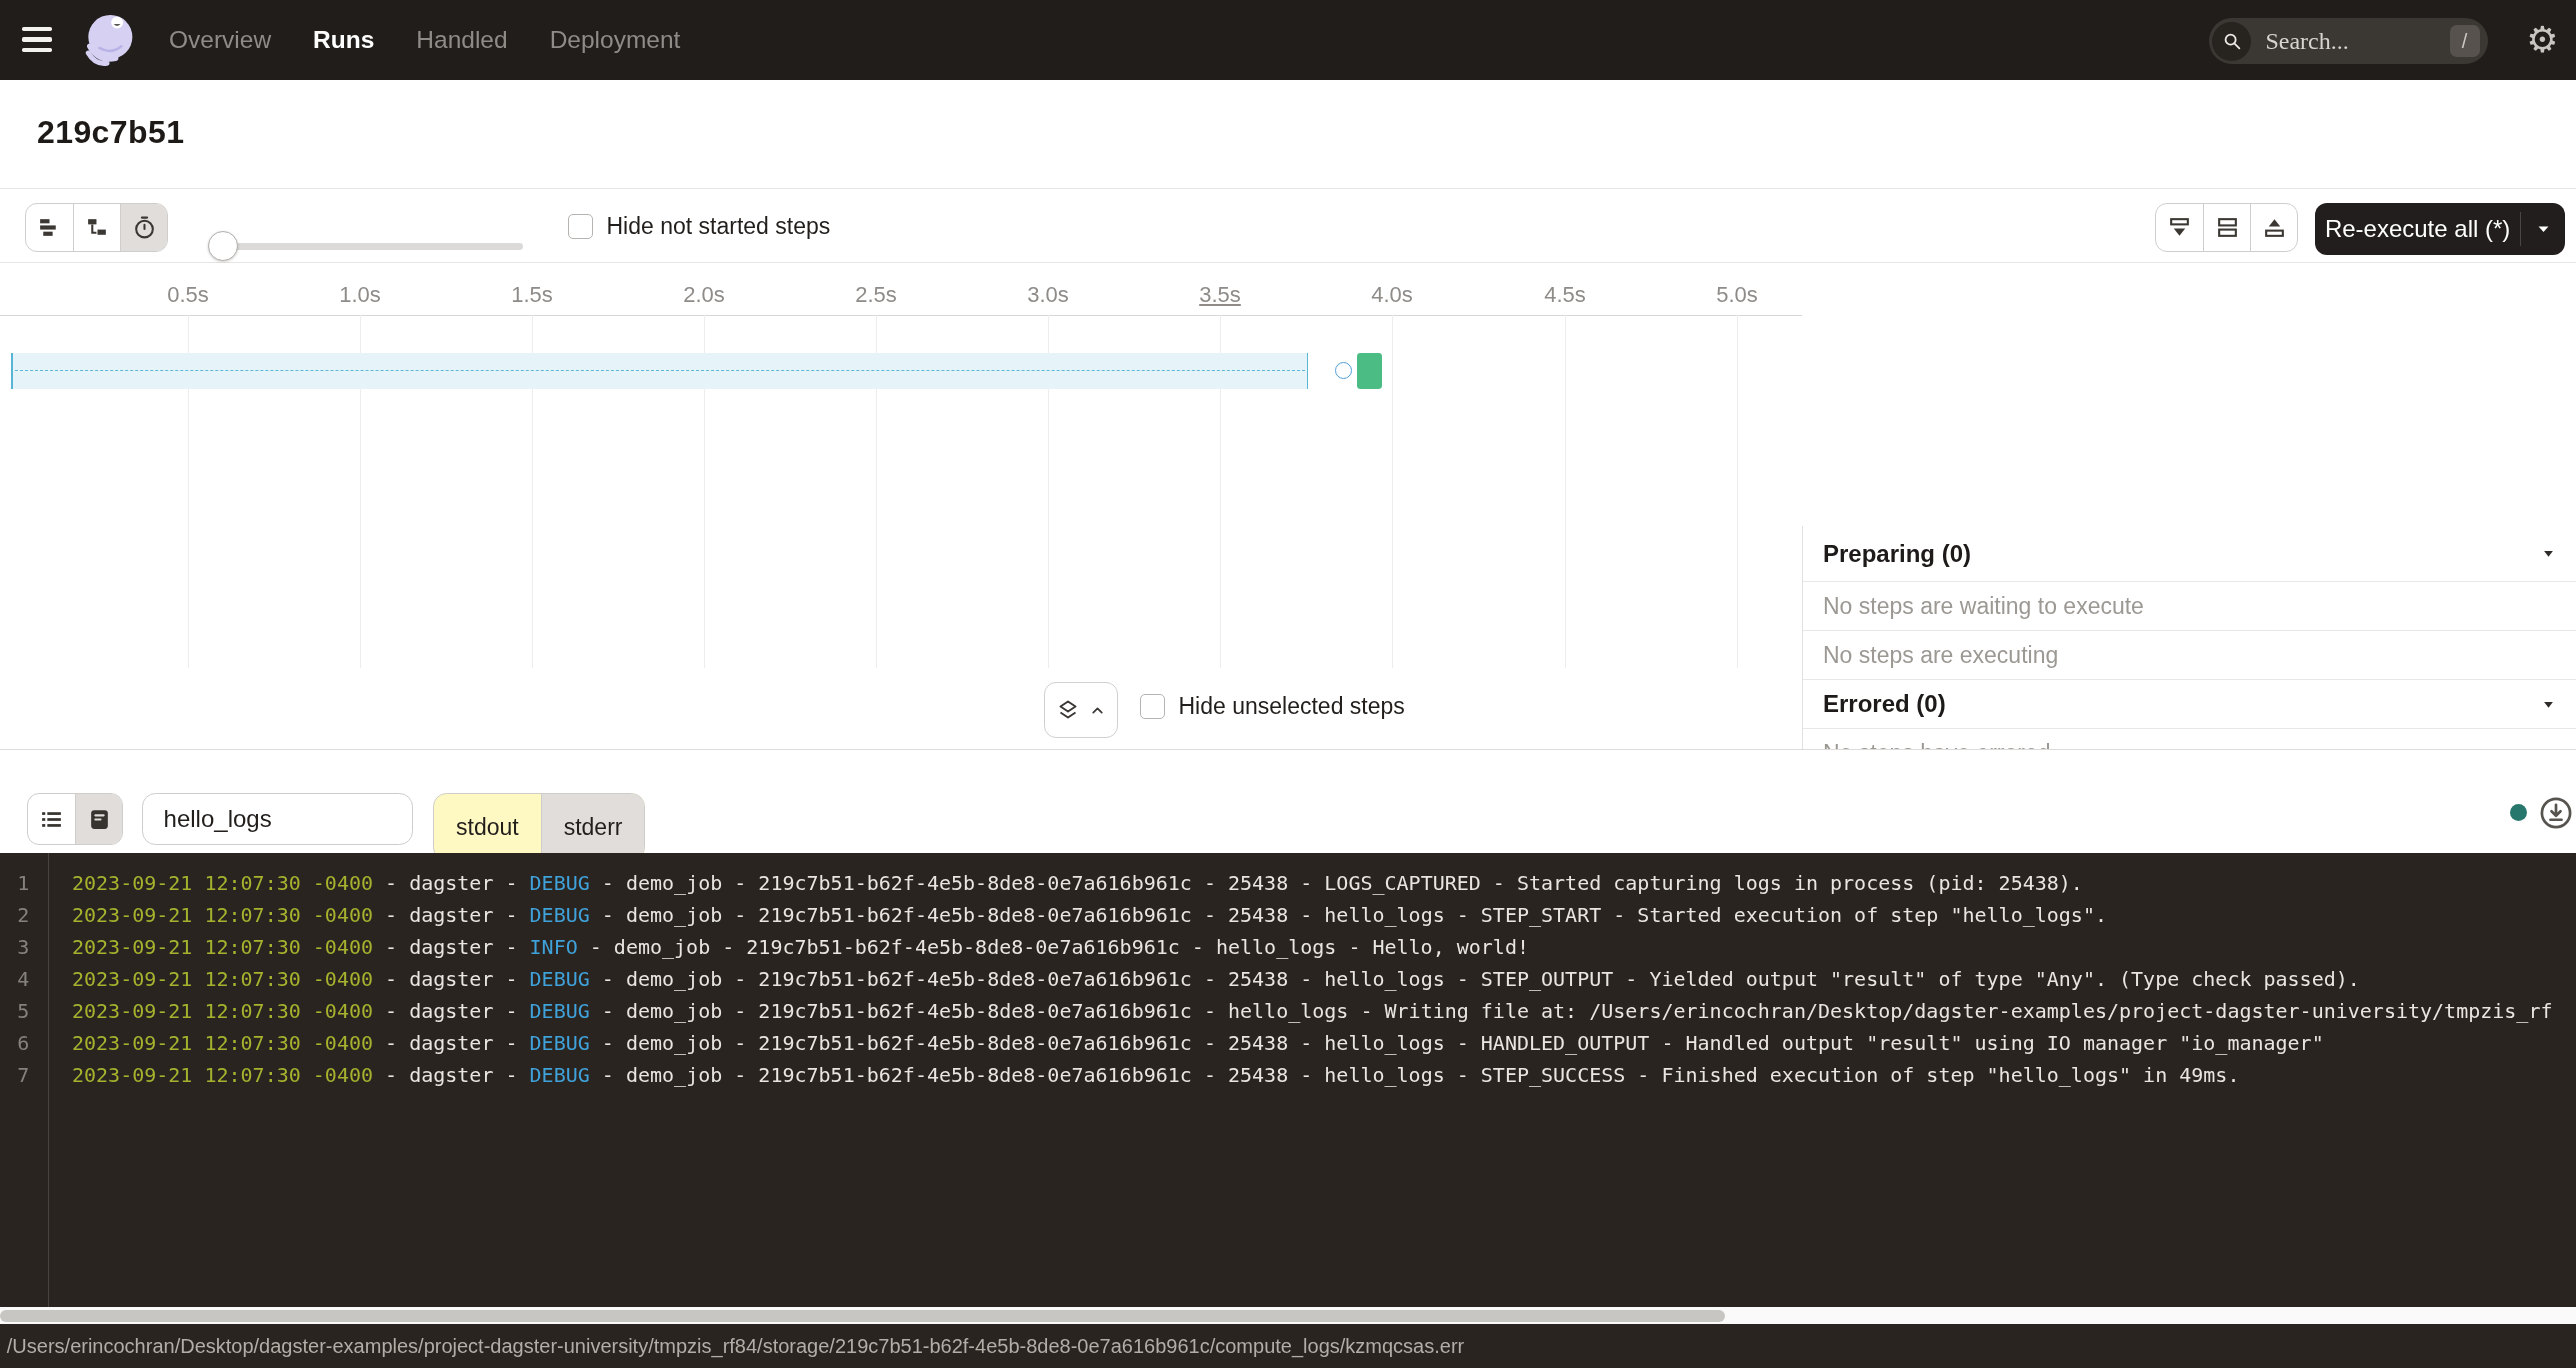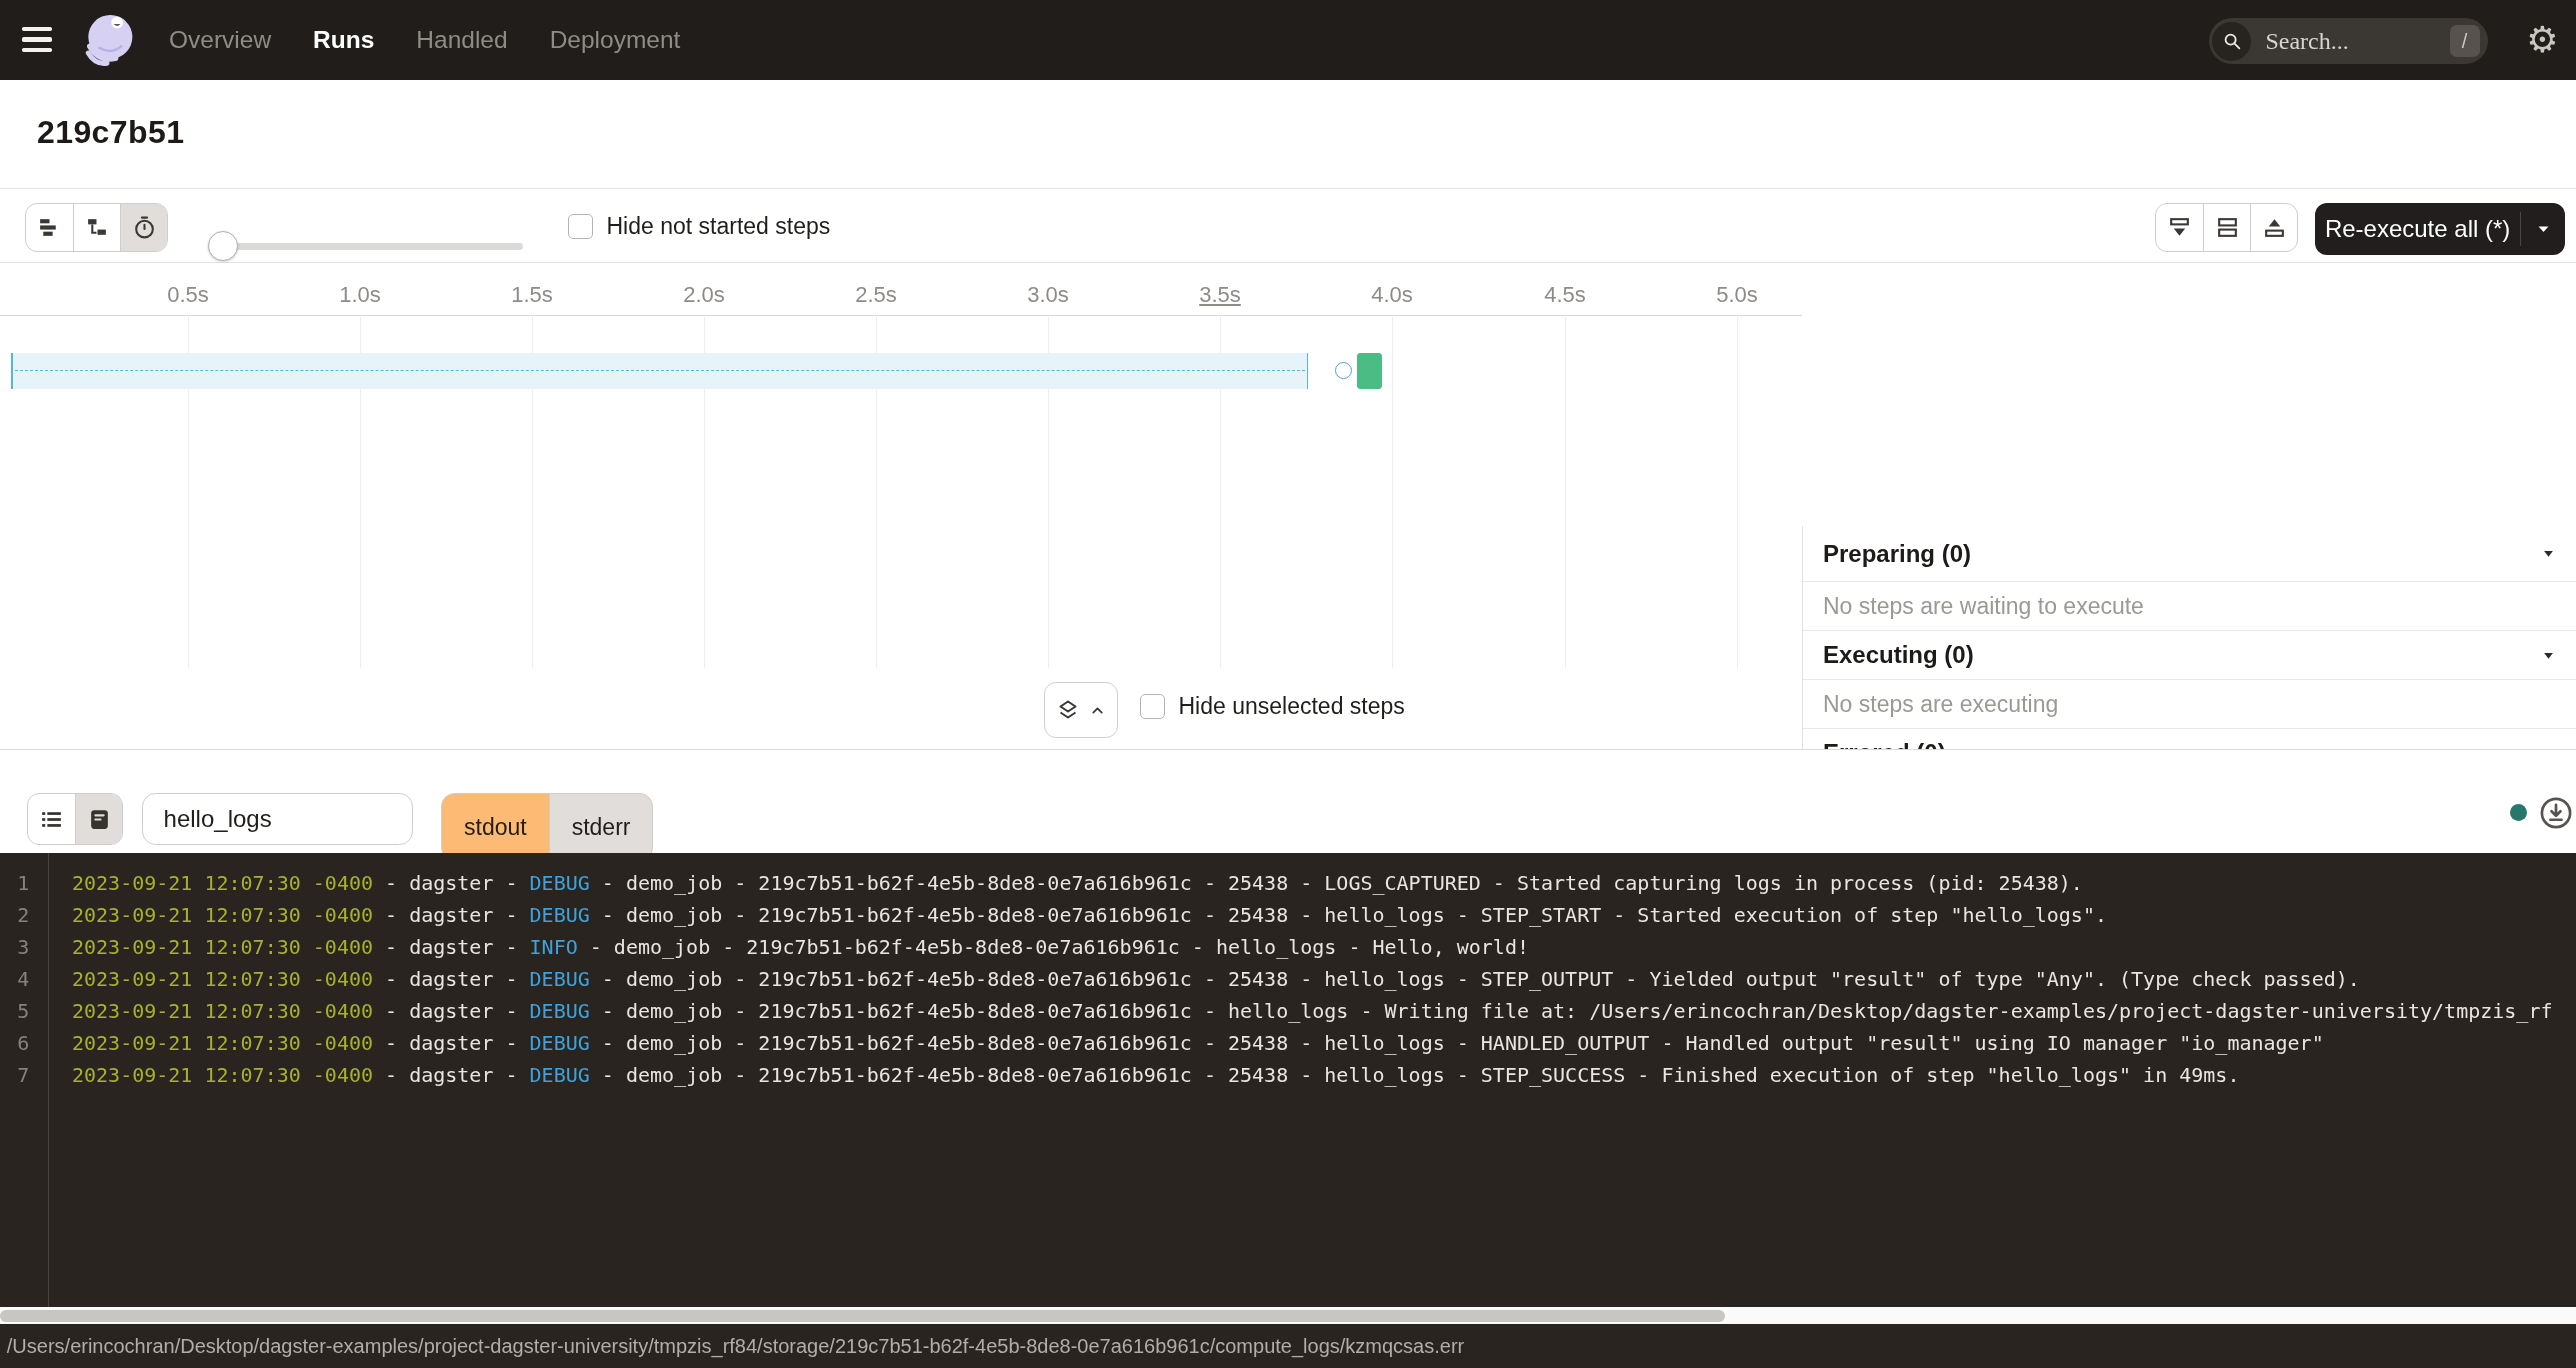--- a/index.html
+++ b/index.html
@@ -82,21 +82,21 @@
   .prow.step .sdur{margin-left:auto;color:#918d89;}
 
   
   .logbar{position:absolute;left:0;top:749px;width:2576px;height:104px;background:#fff;border-top:0.8px solid #dddbd9;}
   .logseg{position:absolute;left:27px;top:43px;height:52px;border:1.7px solid #cfcdcb;border-radius:12px;display:flex;overflow:hidden;background:#fff;}
   .logseg .seg{width:47px;display:flex;align-items:center;justify-content:center;color:#37332f;cursor:pointer;border-left:0.8px solid #cfcdcb;}
   .logseg .seg:first-child{border-left:none;}
   .logseg .seg.sel{background:#e0ddda;}
   .filterbox{position:absolute;left:142px;top:43px;width:271px;height:52px;border:1.7px solid #cfcdcb;border-radius:13.5px;background:#fff;display:flex;align-items:center;padding:0 18.6px;}
   .filterbox input{width:100%;border:none;outline:none;font-size:24px;color:#211e1c;font-family:"Liberation Sans",sans-serif;background:transparent;}
-  .iotabs{position:absolute;left:433px;top:43px;height:68px;border:1.7px solid #cfcdcb;border-radius:13.5px;display:flex;overflow:hidden;background:#fdba74;margin-left:8px;}
+  .iotabs{position:absolute;left:433px;top:43px;height:68px;border:1.7px solid #cfcdcb;border-radius:13.5px;display:flex;overflow:hidden;background:#fef9c3;}
   .iotabs .tab{padding:0 22px;display:flex;align-items:center;font-size:23px;color:#211e1c;cursor:pointer;border-left:0.8px solid #cfcdcb;}
   .iotabs .tab:first-child{border-left:none;}
   .iotabs .tab.sel{background:#e0ddda;}
   .livedot{position:absolute;left:2510px;top:54px;width:17px;height:17px;border-radius:50%;background:#27776d;}
   .dlbtn{position:absolute;left:2538px;top:45px;width:36px;height:36px;color:#57534f;cursor:pointer;}
 
   
   .logarea{position:absolute;left:0;top:853px;width:2576px;height:454px;background:#292420;overflow:hidden;
            font-family:"DejaVu Sans Mono",monospace;font-size:20px;}
   .gutterline{position:absolute;left:48px;top:0;width:0.8px;height:454px;background:#48433e;}
@@ -337,28 +337,20 @@
     <div class="panel" id="panel">
         <div class="prow first">
           <span class="ptitle">Preparing (0)</span>
           <span class="pchev">
             <svg width="15" height="15" viewBox="0 0 24 24">
               <path d="M5 8h14l-7 9z" fill="currentColor"></path>
             </svg>
           </span>
         </div>
         <div class="prow empty">No steps are waiting to execute</div>
-        <div class="prow">
-          <span class="ptitle">Executing (0)</span>
-          <span class="pchev">
-            <svg width="15" height="15" viewBox="0 0 24 24">
-              <path d="M5 8h14l-7 9z" fill="currentColor"></path>
-            </svg>
-          </span>
-        </div>
         <div class="prow empty">No steps are executing</div>
         <div class="prow">
           <span class="ptitle">Errored (0)</span>
           <span class="pchev">
             <svg width="15" height="15" viewBox="0 0 24 24">
               <path d="M5 8h14l-7 9z" fill="currentColor"></path>
             </svg>
           </span>
         </div>
         <div class="prow empty">No steps have errored</div>

